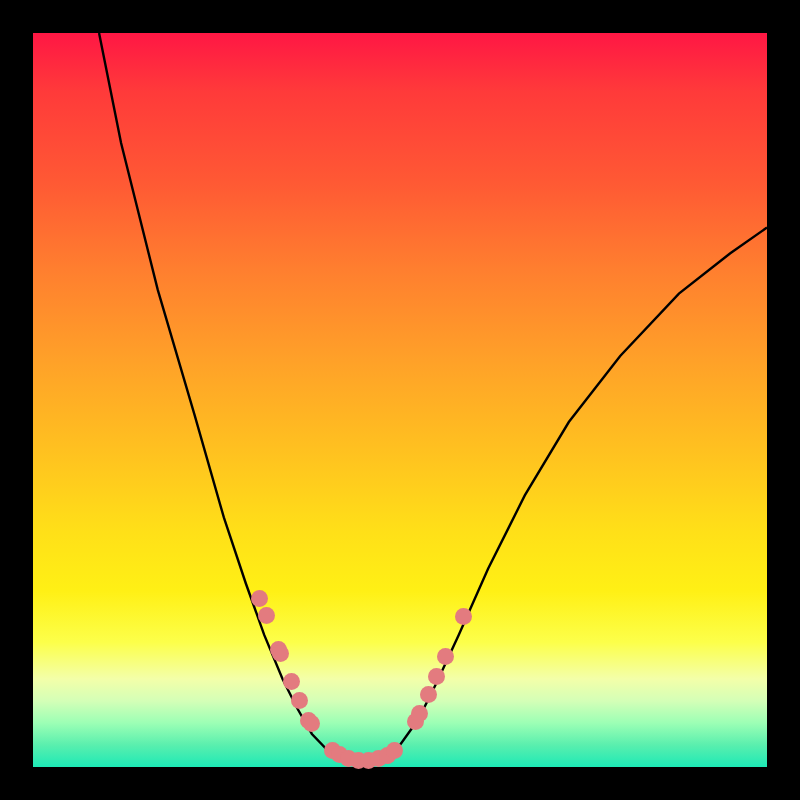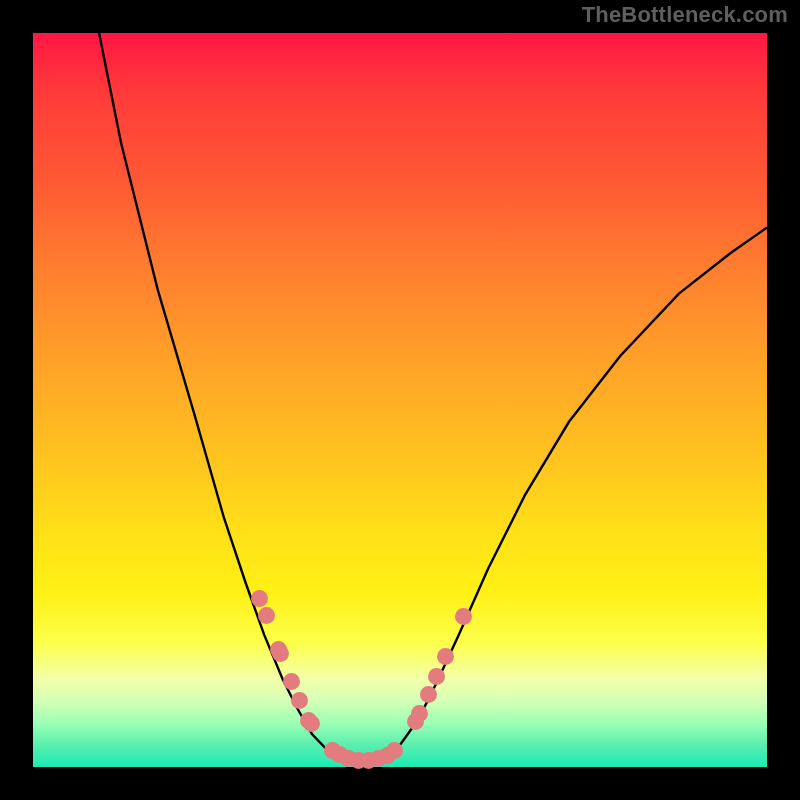--- a/index.html
+++ b/index.html
@@ -86,14 +86,13 @@
       <div class="marker" style="left: 378.714px; top: 758.192px; background: rgb(227, 123, 127);"></div>
       <div class="marker" style="left: 387.522px; top: 755.256px; background: rgb(227, 123, 127);"></div>
       <div class="marker" style="left: 394.862px; top: 750.118px; background: rgb(227, 123, 127);"></div>
       <div class="marker" style="left: 415.414px; top: 721.492px; background: rgb(227, 123, 127);"></div>
       <div class="marker" style="left: 419.818px; top: 713.418px; background: rgb(227, 123, 127);"></div>
       <div class="marker" style="left: 428.626px; top: 694.334px; background: rgb(227, 123, 127);"></div>
       <div class="marker" style="left: 436.7px; top: 676.718px; background: rgb(227, 123, 127);"></div>
       <div class="marker" style="left: 445.508px; top: 656.9px; background: rgb(227, 123, 127);"></div>
       <div class="marker" style="left: 463.124px; top: 616.53px; background: rgb(227, 123, 127);"></div>
     </div>
-  <div class="watermark">TheBottleneck.com</div>
 </div>
 
 </body></html>

